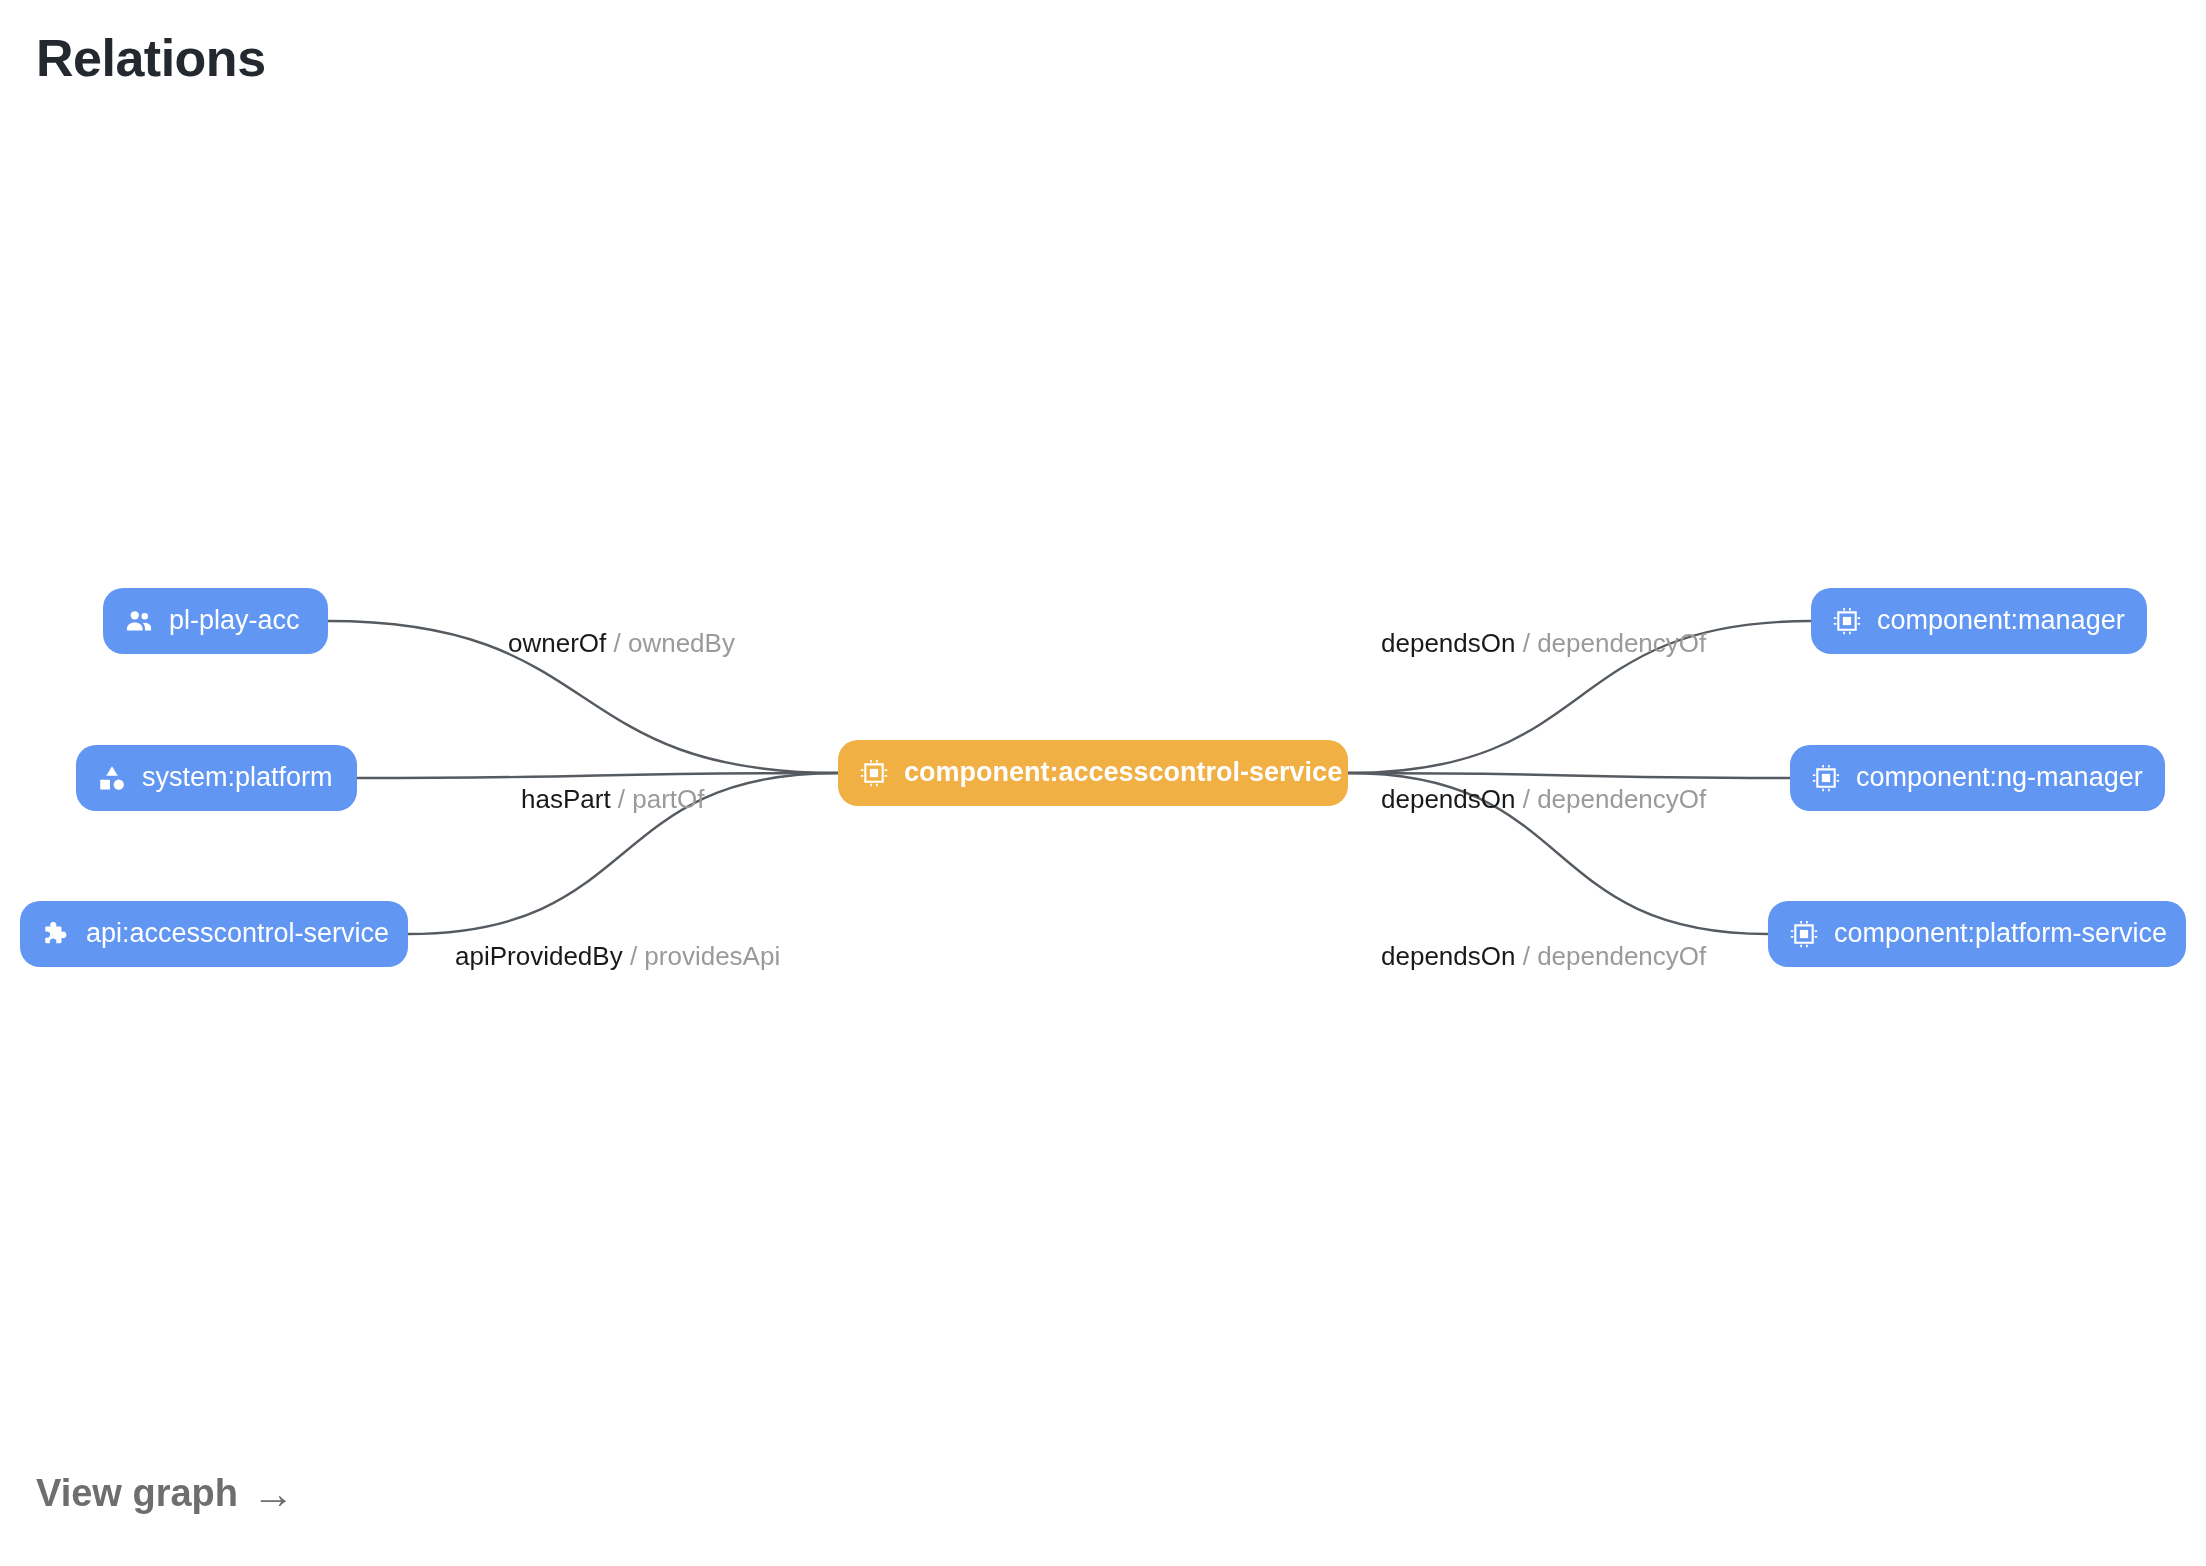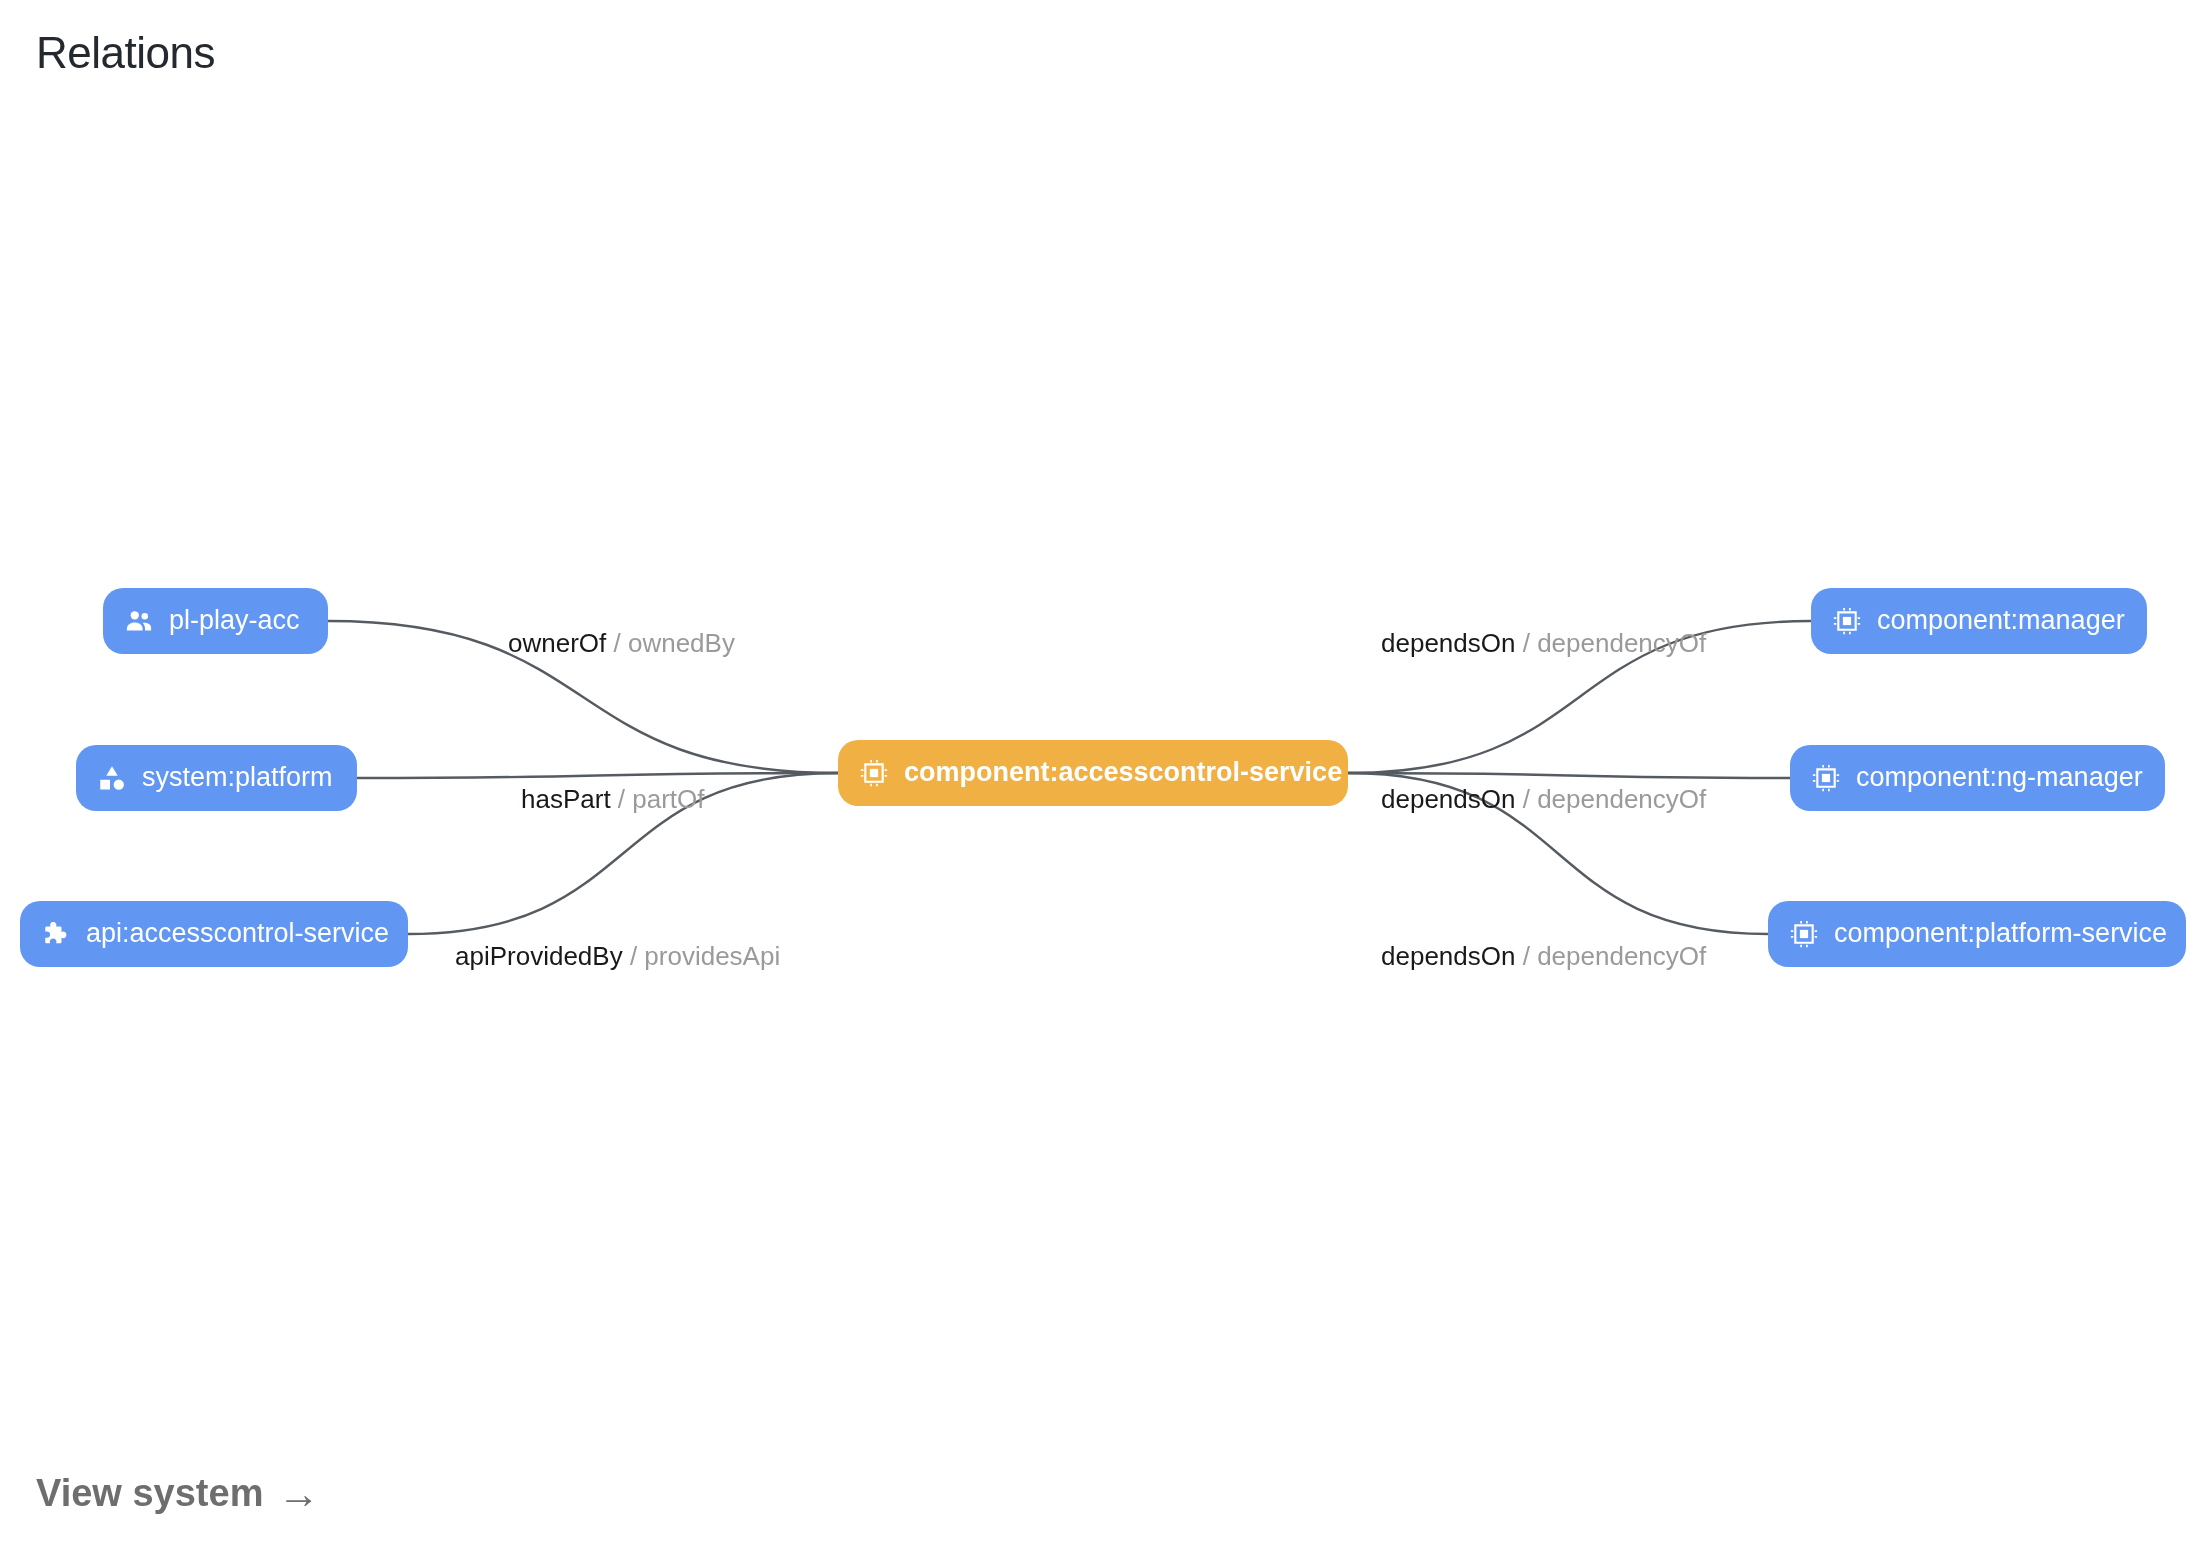--- a/index.html
+++ b/index.html
@@ -12,22 +12,22 @@
     height: 1566px;
     position: relative;
     font-family: "Liberation Sans", sans-serif;
     -webkit-font-smoothing: antialiased;
     overflow: hidden;
   }
   #page-title {
     position: absolute;
     left: 36px;
     top: 28px;
-    font-size: 44px;
-    font-weight: normal;
+    font-size: 52px;
+    font-weight: bold;
     color: #24292f;
     letter-spacing: -0.5px;
   }
   #graph-canvas {
     position: absolute;
     left: 0;
     top: 0;
     width: 2206px;
     height: 1566px;
   }
@@ -160,15 +160,15 @@
       <text x="508" y="645" class="edge-label"><tspan class="edge-label-fwd" fill="#18191a">ownerOf</tspan><tspan class="edge-label-sep" fill="#9a9a9a"> / </tspan><tspan class="edge-label-rev" fill="#9a9a9a">ownedBy</tspan></text>
       <text x="521" y="801" class="edge-label"><tspan class="edge-label-fwd" fill="#18191a">hasPart</tspan><tspan class="edge-label-sep" fill="#9a9a9a"> / </tspan><tspan class="edge-label-rev" fill="#9a9a9a">partOf</tspan></text>
       <text x="455" y="958" class="edge-label"><tspan class="edge-label-fwd" fill="#18191a">apiProvidedBy</tspan><tspan class="edge-label-sep" fill="#9a9a9a"> / </tspan><tspan class="edge-label-rev" fill="#9a9a9a">providesApi</tspan></text>
       <text x="1381" y="645" class="edge-label"><tspan class="edge-label-fwd" fill="#18191a">dependsOn</tspan><tspan class="edge-label-sep" fill="#9a9a9a"> / </tspan><tspan class="edge-label-rev" fill="#9a9a9a">dependencyOf</tspan></text>
       <text x="1381" y="801" class="edge-label"><tspan class="edge-label-fwd" fill="#18191a">dependsOn</tspan><tspan class="edge-label-sep" fill="#9a9a9a"> / </tspan><tspan class="edge-label-rev" fill="#9a9a9a">dependencyOf</tspan></text>
       <text x="1381" y="958" class="edge-label"><tspan class="edge-label-fwd" fill="#18191a">dependsOn</tspan><tspan class="edge-label-sep" fill="#9a9a9a"> / </tspan><tspan class="edge-label-rev" fill="#9a9a9a">dependencyOf</tspan></text>
     </g>
 </svg>
 
 <div id="view-graph-link">
-  <span>View system</span>
+  <span>View graph</span>
   <span id="view-graph-arrow">→</span>
 </div>
 
 </body></html>

